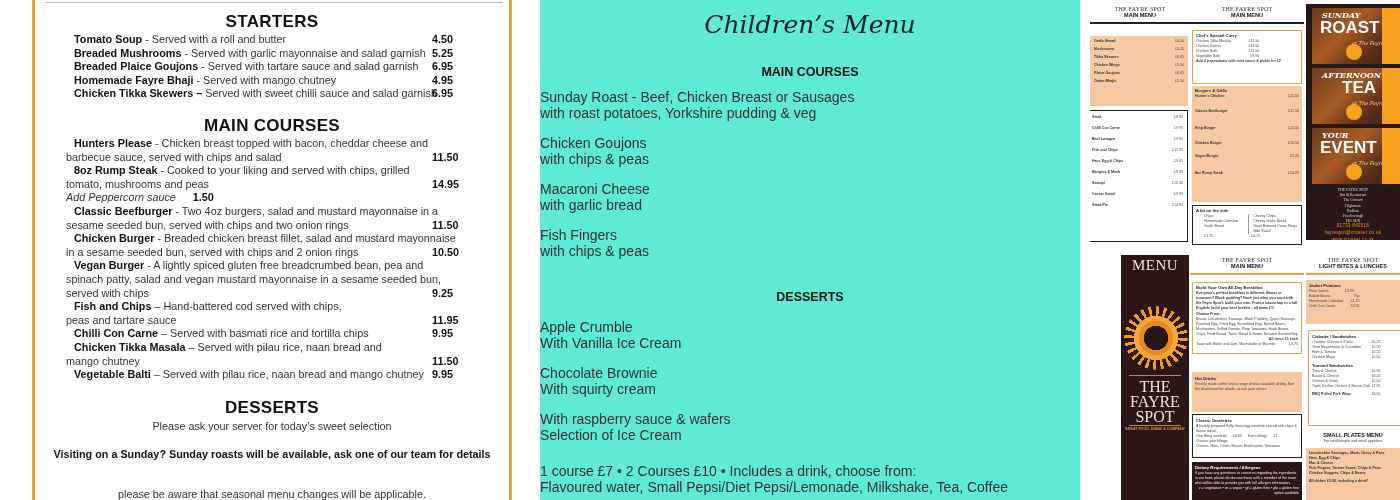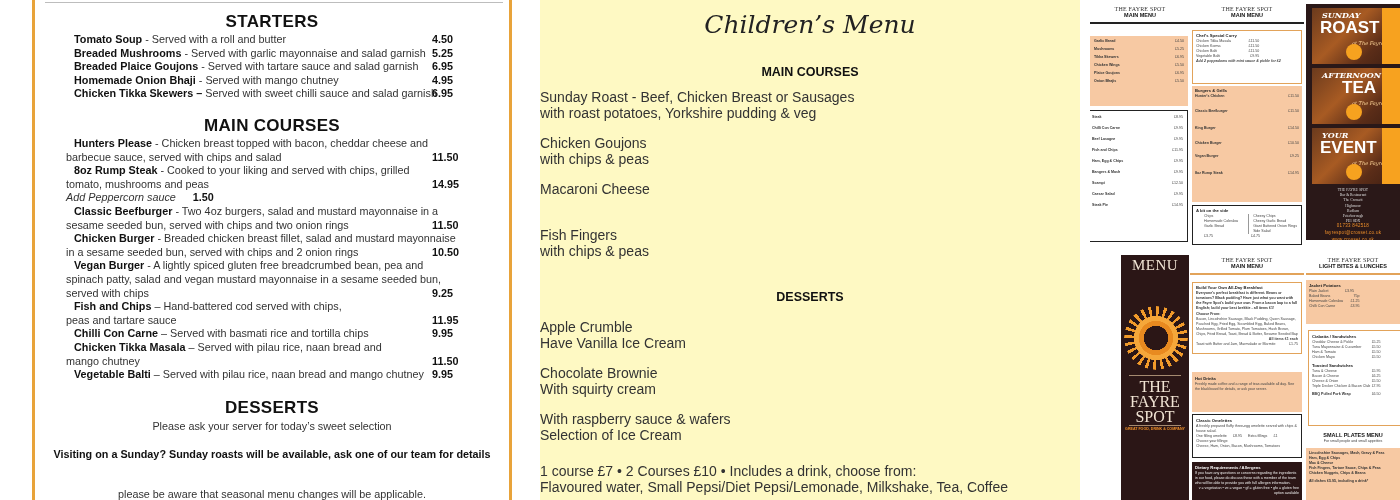--- a/index.html
+++ b/index.html
@@ -25,21 +25,21 @@
   .mm-line .nm { font-weight: bold; color: #111; margin-left: 8px; }
   .mm-line .pr { position: absolute; left: 366px; top: 0; font-weight: bold; color: #111; }
   .mm-line .it { font-style: italic; color: #333; }
   .mm-center {
     position: absolute; left: 0; right: 0; text-align: center;
     font-family: "Liberation Sans", sans-serif; font-size: 10.8px; color: #333;
   }
   .mm-center.b { font-weight: bold; color: #111; }
 
   
-  #kids-menu { position: absolute; left: 540px; top: 0; width: 540px; height: 500px; background: #fef9c3; }
+  #kids-menu { position: absolute; left: 540px; top: 0; width: 540px; height: 500px; background: #5eead4; }
   .kids-title {
     position: absolute; left: 0; right: 0; top: 10px; text-align: center;
     font-family: "DejaVu Serif", serif; font-style: italic; font-size: 25px; color: #222;
   }
   .kids-h {
     position: absolute; left: 0; right: 0; text-align: center;
     font-family: "Liberation Sans", sans-serif; font-weight: bold; font-size: 12.5px; color: #111;
   }
   .kids-item {
     position: absolute; left: 0; right: 0; text-align: left;
@@ -90,21 +90,21 @@
 <body>
 
 <div id="main-menu">
   <div class="topline"></div>
 
   <div class="mm-heading" style="top:14px">STARTERS</div>
   <div class="mm-lines" style="top:35px">
     <div class="mm-line"><span class="nm">Tomato Soup</span><span> - Served with a roll and butter</span><span class="pr">4.50</span></div>
     <div class="mm-line"><span class="nm">Breaded Mushrooms</span><span> - Served with garlic mayonnaise and salad garnish</span><span class="pr">5.25</span></div>
     <div class="mm-line"><span class="nm">Breaded Plaice Goujons</span><span> - Served with tartare sauce and salad garnish</span><span class="pr">6.95</span></div>
-    <div class="mm-line"><span class="nm">Homemade Onion Bhaji</span><span> - Served with mango chutney</span><span class="pr">4.95</span></div>
+    <div class="mm-line"><span class="nm">Homemade Fayre Bhaji</span><span> - Served with mango chutney</span><span class="pr">4.95</span></div>
     <div class="mm-line"><span class="nm">Chicken Tikka Skewers –</span><span> Served with sweet chilli sauce and salad garnish</span><span class="pr">6.95</span></div>
   </div>
 
   <div class="mm-heading" style="top:118px">MAIN COURSES</div>
   <div class="mm-lines" style="top:139px">
     <div class="mm-line"><span class="nm">Hunters Please</span><span> - Chicken breast topped with bacon, cheddar cheese and</span><span class="pr"></span></div>
     <div class="mm-line"><span>barbecue sauce, served with chips and salad</span><span class="pr">11.50</span></div>
     <div class="mm-line"><span class="nm">8oz Rump Steak</span><span> - Cooked to your liking and served with chips, grilled</span></div>
     <div class="mm-line"><span>tomato, mushrooms and peas</span><span class="pr">14.95</span></div>
     <div class="mm-line"><span class="it">Add Peppercorn sauce</span>&nbsp;&nbsp;&nbsp;<span class="nm">1.50</span></div>
@@ -136,30 +136,31 @@
   <div class="kids-item" style="top:90px">
       <div>Sunday Roast - Beef, Chicken Breast or Sausages</div>
       <div>with roast potatoes, Yorkshire pudding &amp; veg</div>
     </div>
   <div class="kids-item" style="top:136px">
       <div>Chicken Goujons</div>
       <div>with chips &amp; peas</div>
     </div>
   <div class="kids-item" style="top:182px">
       <div>Macaroni Cheese</div>
+      <div>with garlic bread</div>
     </div>
   <div class="kids-item" style="top:228px">
       <div>Fish Fingers</div>
       <div>with chips &amp; peas</div>
     </div>
 
   <div class="kids-h" style="top:290px">DESSERTS</div>
   <div class="kids-item" style="top:320px">
       <div>Apple Crumble</div>
-      <div>Have Vanilla Ice Cream</div>
+      <div>With Vanilla Ice Cream</div>
     </div>
   <div class="kids-item" style="top:366px">
       <div>Chocolate Brownie</div>
       <div>With squirty cream</div>
     </div>
   <div class="kids-item" style="top:412px">
       <div>With raspberry sauce &amp; wafers</div>
       <div>Selection of Ice Cream</div>
     </div>
 

